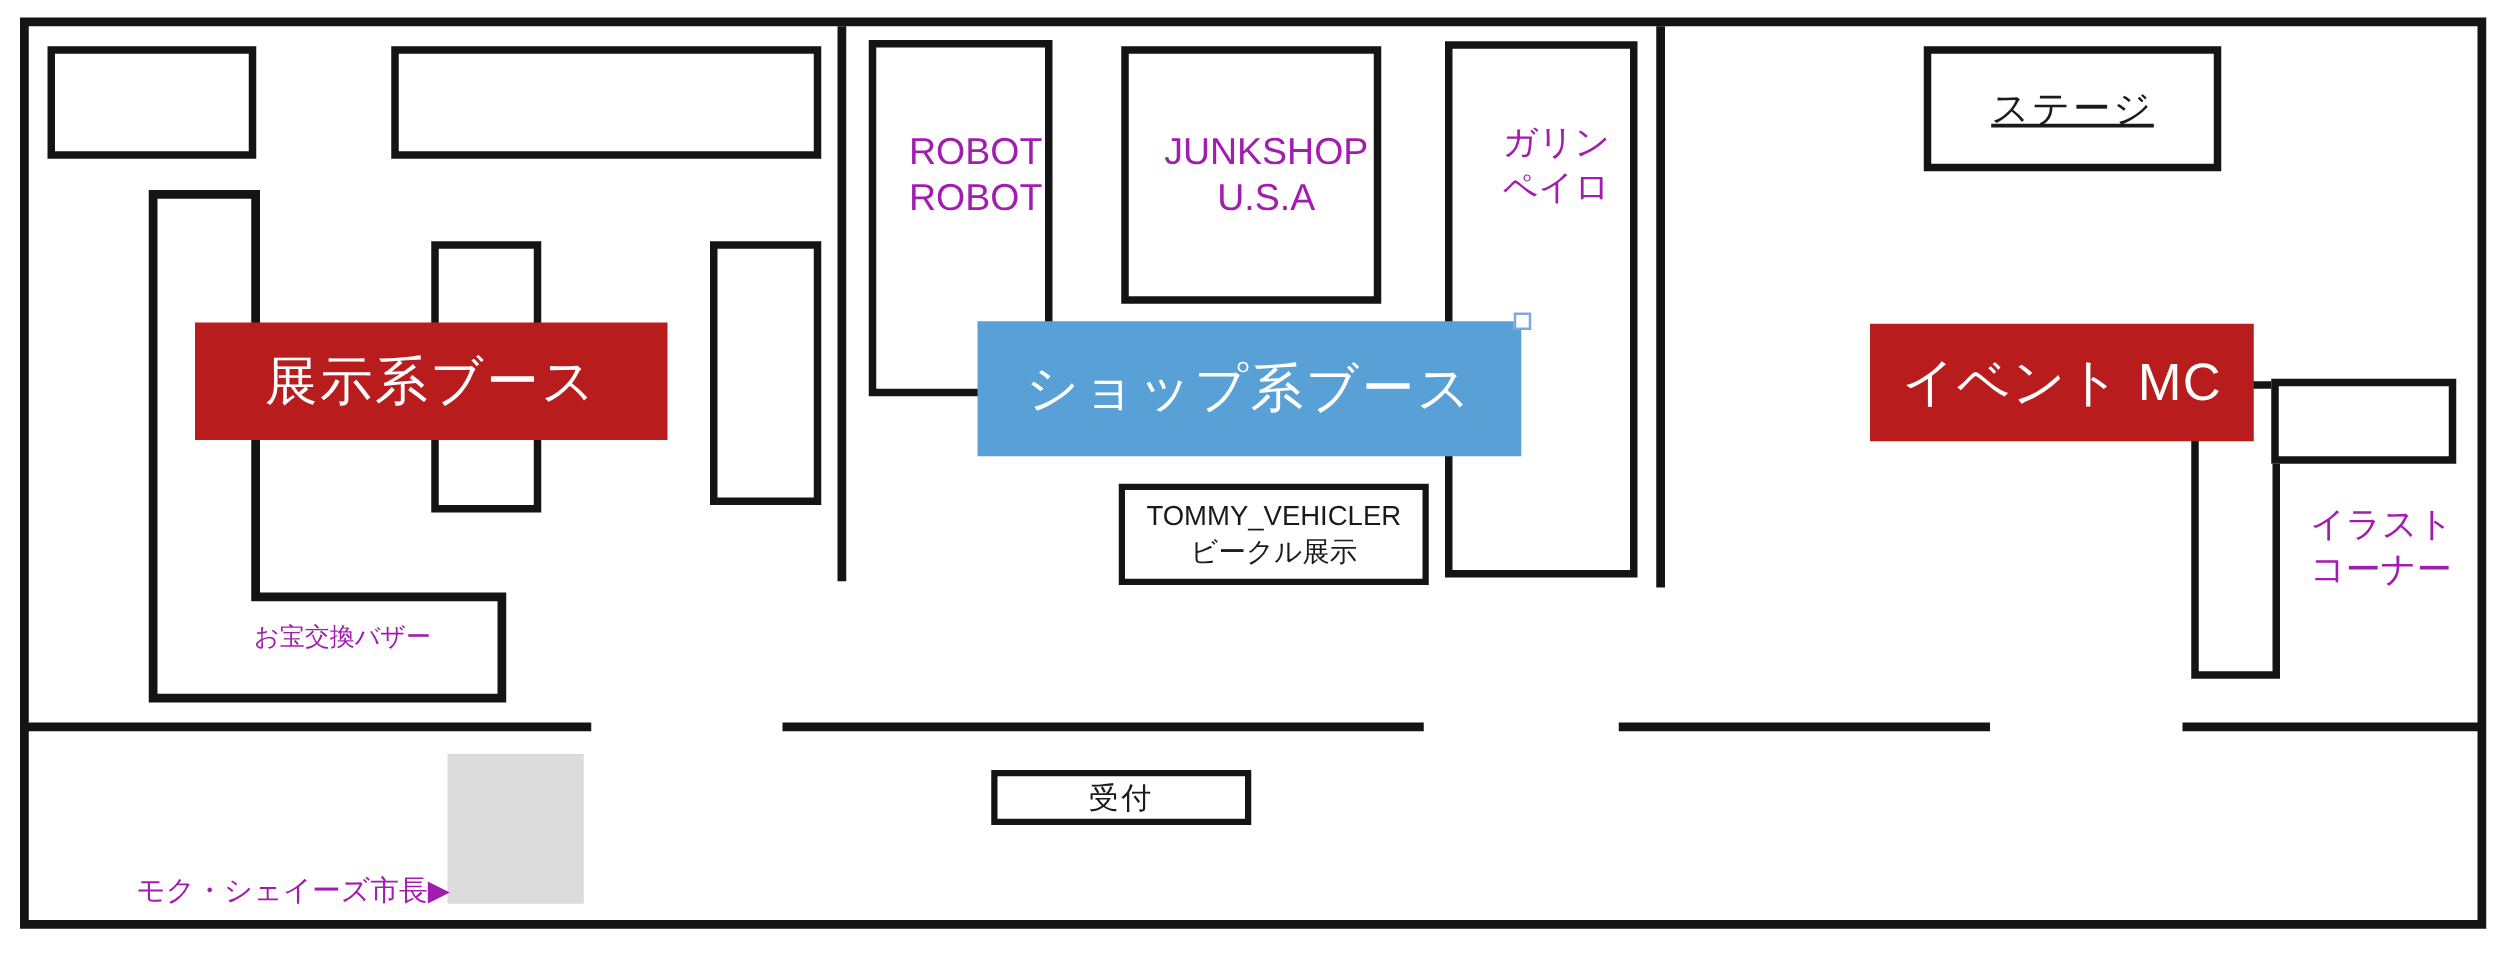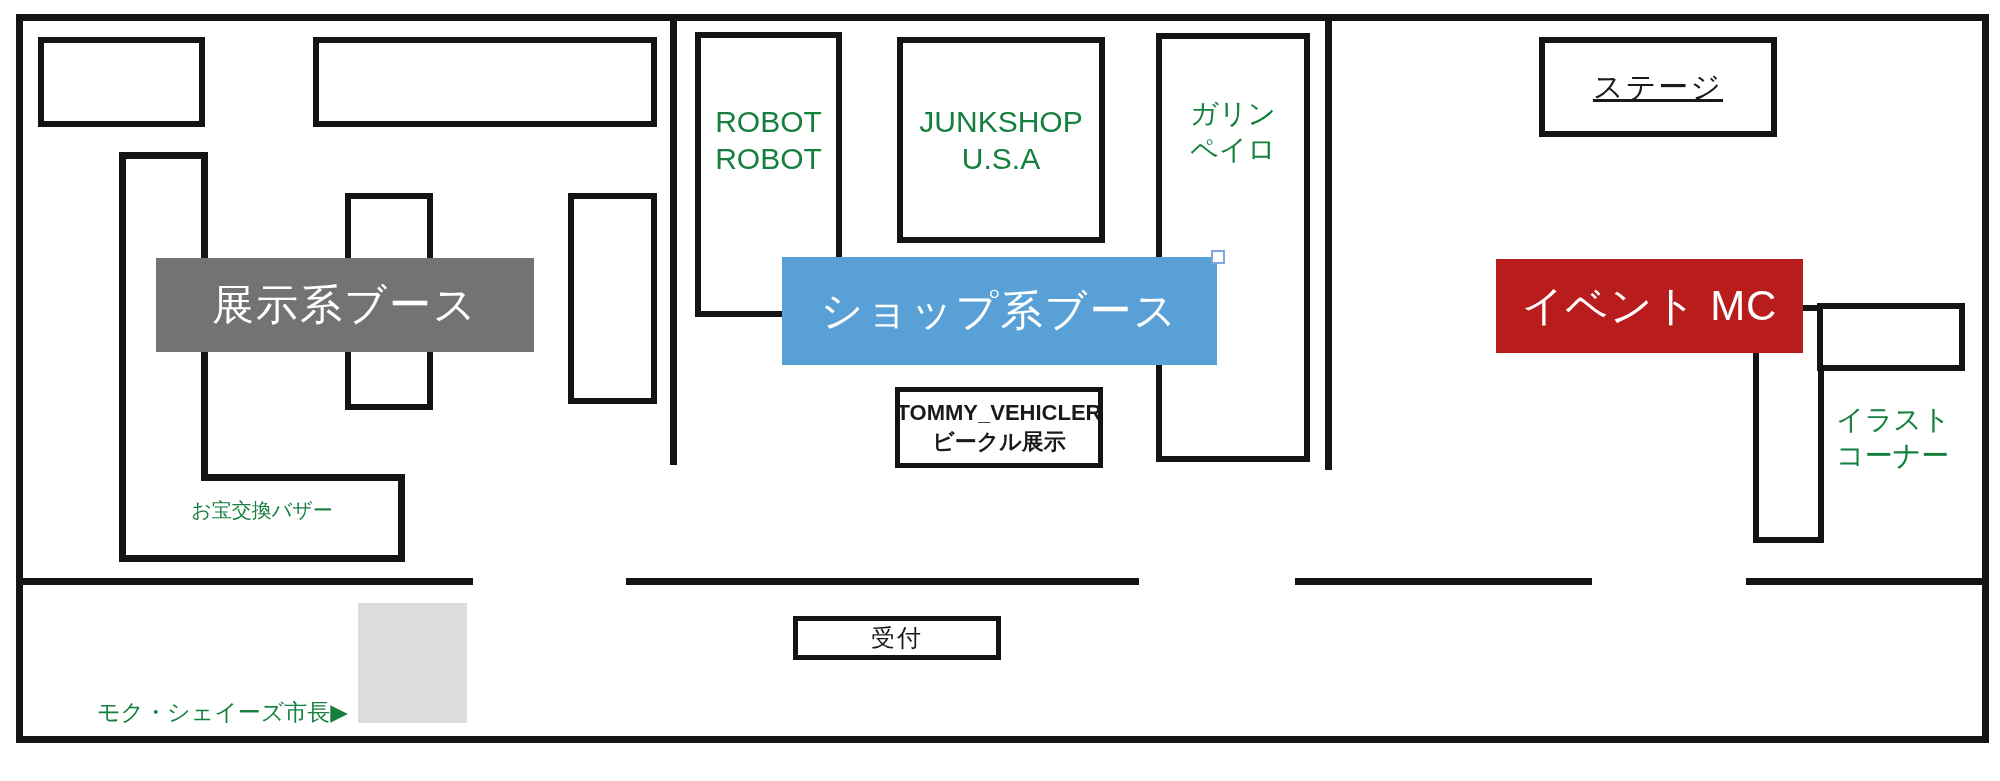--- a/index.html
+++ b/index.html
@@ -5,49 +5,49 @@
   html,body{margin:0;padding:0;background:#fff;}
   .canvas{
     position:relative;width:2000px;height:781px;background:#ffffff;overflow:hidden;
     font-family:"Liberation Sans","DejaVu Sans",sans-serif;color:#1a1a1a;
   }
   .abs{position:absolute;box-sizing:border-box;}
   .wallbox{position:absolute;box-sizing:border-box;border:6px solid #141414;background:#ffffff;}
   .wallbox.thin{border-width:5px;}
   .hwall{position:absolute;height:7px;background:#141414;}
   .vwall{position:absolute;width:7px;background:#141414;}
-  .label{position:absolute;white-space:pre-line;line-height:1.22;color:#15803d;}
+  .label{position:absolute;white-space:pre-line;line-height:1.22;color:#a21caf;padding-left:12px;}
   .center{text-align:center;}
   .flexc{display:flex;align-items:center;justify-content:center;text-align:center;white-space:pre-line;}
   .banner{position:absolute;display:flex;align-items:center;justify-content:center;
           color:#ffffff;letter-spacing:2px;font-size:42px;}
   #svg-bazaar{position:absolute;left:0;top:0;pointer-events:none;}
   
   #outer-wall{left:16px;top:14px;width:1973px;height:729px;border:7px solid #141414;background:transparent;}
   #divider-left{left:670px;top:21px;height:444px;}
   #divider-right{left:1325px;top:21px;height:449px;}
   #booth-empty-1{left:38px;top:37px;width:167px;height:90px;}
   #booth-empty-2{left:313px;top:37px;width:344px;height:90px;}
   #exhibit-bar-middle{left:345px;top:193px;width:88px;height:217px;}
   #exhibit-bar-right{left:568px;top:193px;width:89px;height:211px;}
   #booth-robot{left:695px;top:32px;width:147px;height:285px;}
   #booth-junkshop{left:897px;top:37px;width:208px;height:206px;}
   #booth-garin{left:1156px;top:33px;width:154px;height:429px;}
-  #box-tommy{left:895px;top:387px;width:208px;height:81px;font-size:22px;line-height:1.3;font-weight:bold;}
+  #box-tommy{left:895px;top:387px;width:248px;height:81px;font-size:22px;line-height:1.3;}
   #box-stage{left:1539px;top:37px;width:238px;height:100px;font-size:30px;letter-spacing:2px;text-decoration:underline;}
   #mc-bar{left:1753px;top:305px;width:71px;height:238px;}
   #mc-corner-box{left:1817px;top:303px;width:148px;height:68px;}
   #box-reception{left:793px;top:616px;width:208px;height:44px;font-size:24px;letter-spacing:2px;}
   #box-ev{left:1138px;top:702px;width:210px;height:65px;font-size:44px;letter-spacing:1px;}
   #gray-area{left:358px;top:603px;width:109px;height:120px;background:#dcdcdc;}
   #wall-a{left:20px;top:578px;width:453px;}
   #wall-b1{left:626px;top:578px;width:513px;}
   #wall-b2{left:1295px;top:578px;width:297px;}
   #wall-c{left:1746px;top:578px;width:240px;}
-  #banner-exhibit{left:156px;top:258px;width:378px;height:94px;background:#737373;}
+  #banner-exhibit{left:156px;top:258px;width:378px;height:94px;background:#b91c1c;}
   #banner-shop{left:782px;top:257px;width:435px;height:108px;background:#58a0d6;}
   #banner-mc{left:1496px;top:259px;width:307px;height:94px;background:#b91c1c;letter-spacing:1px;}
   #selection-handle{left:1211px;top:250px;width:14px;height:14px;background:#ffffff;border:2px solid #7ea6e0;}
   #label-robot{left:695px;top:104px;width:147px;font-size:30px;}
   #label-junkshop{left:897px;top:104px;width:208px;font-size:30px;}
   #label-garin{left:1156px;top:96px;width:154px;font-size:28px;line-height:1.3;}
   #label-bazaar{left:122px;top:498px;width:280px;font-size:20px;}
   #label-illust{left:1836px;top:402px;width:160px;font-size:28px;line-height:1.3;text-align:left;}
   #label-mayor{left:97px;top:657px;font-size:23px;white-space:nowrap;margin-top:41px;}
 </style>

